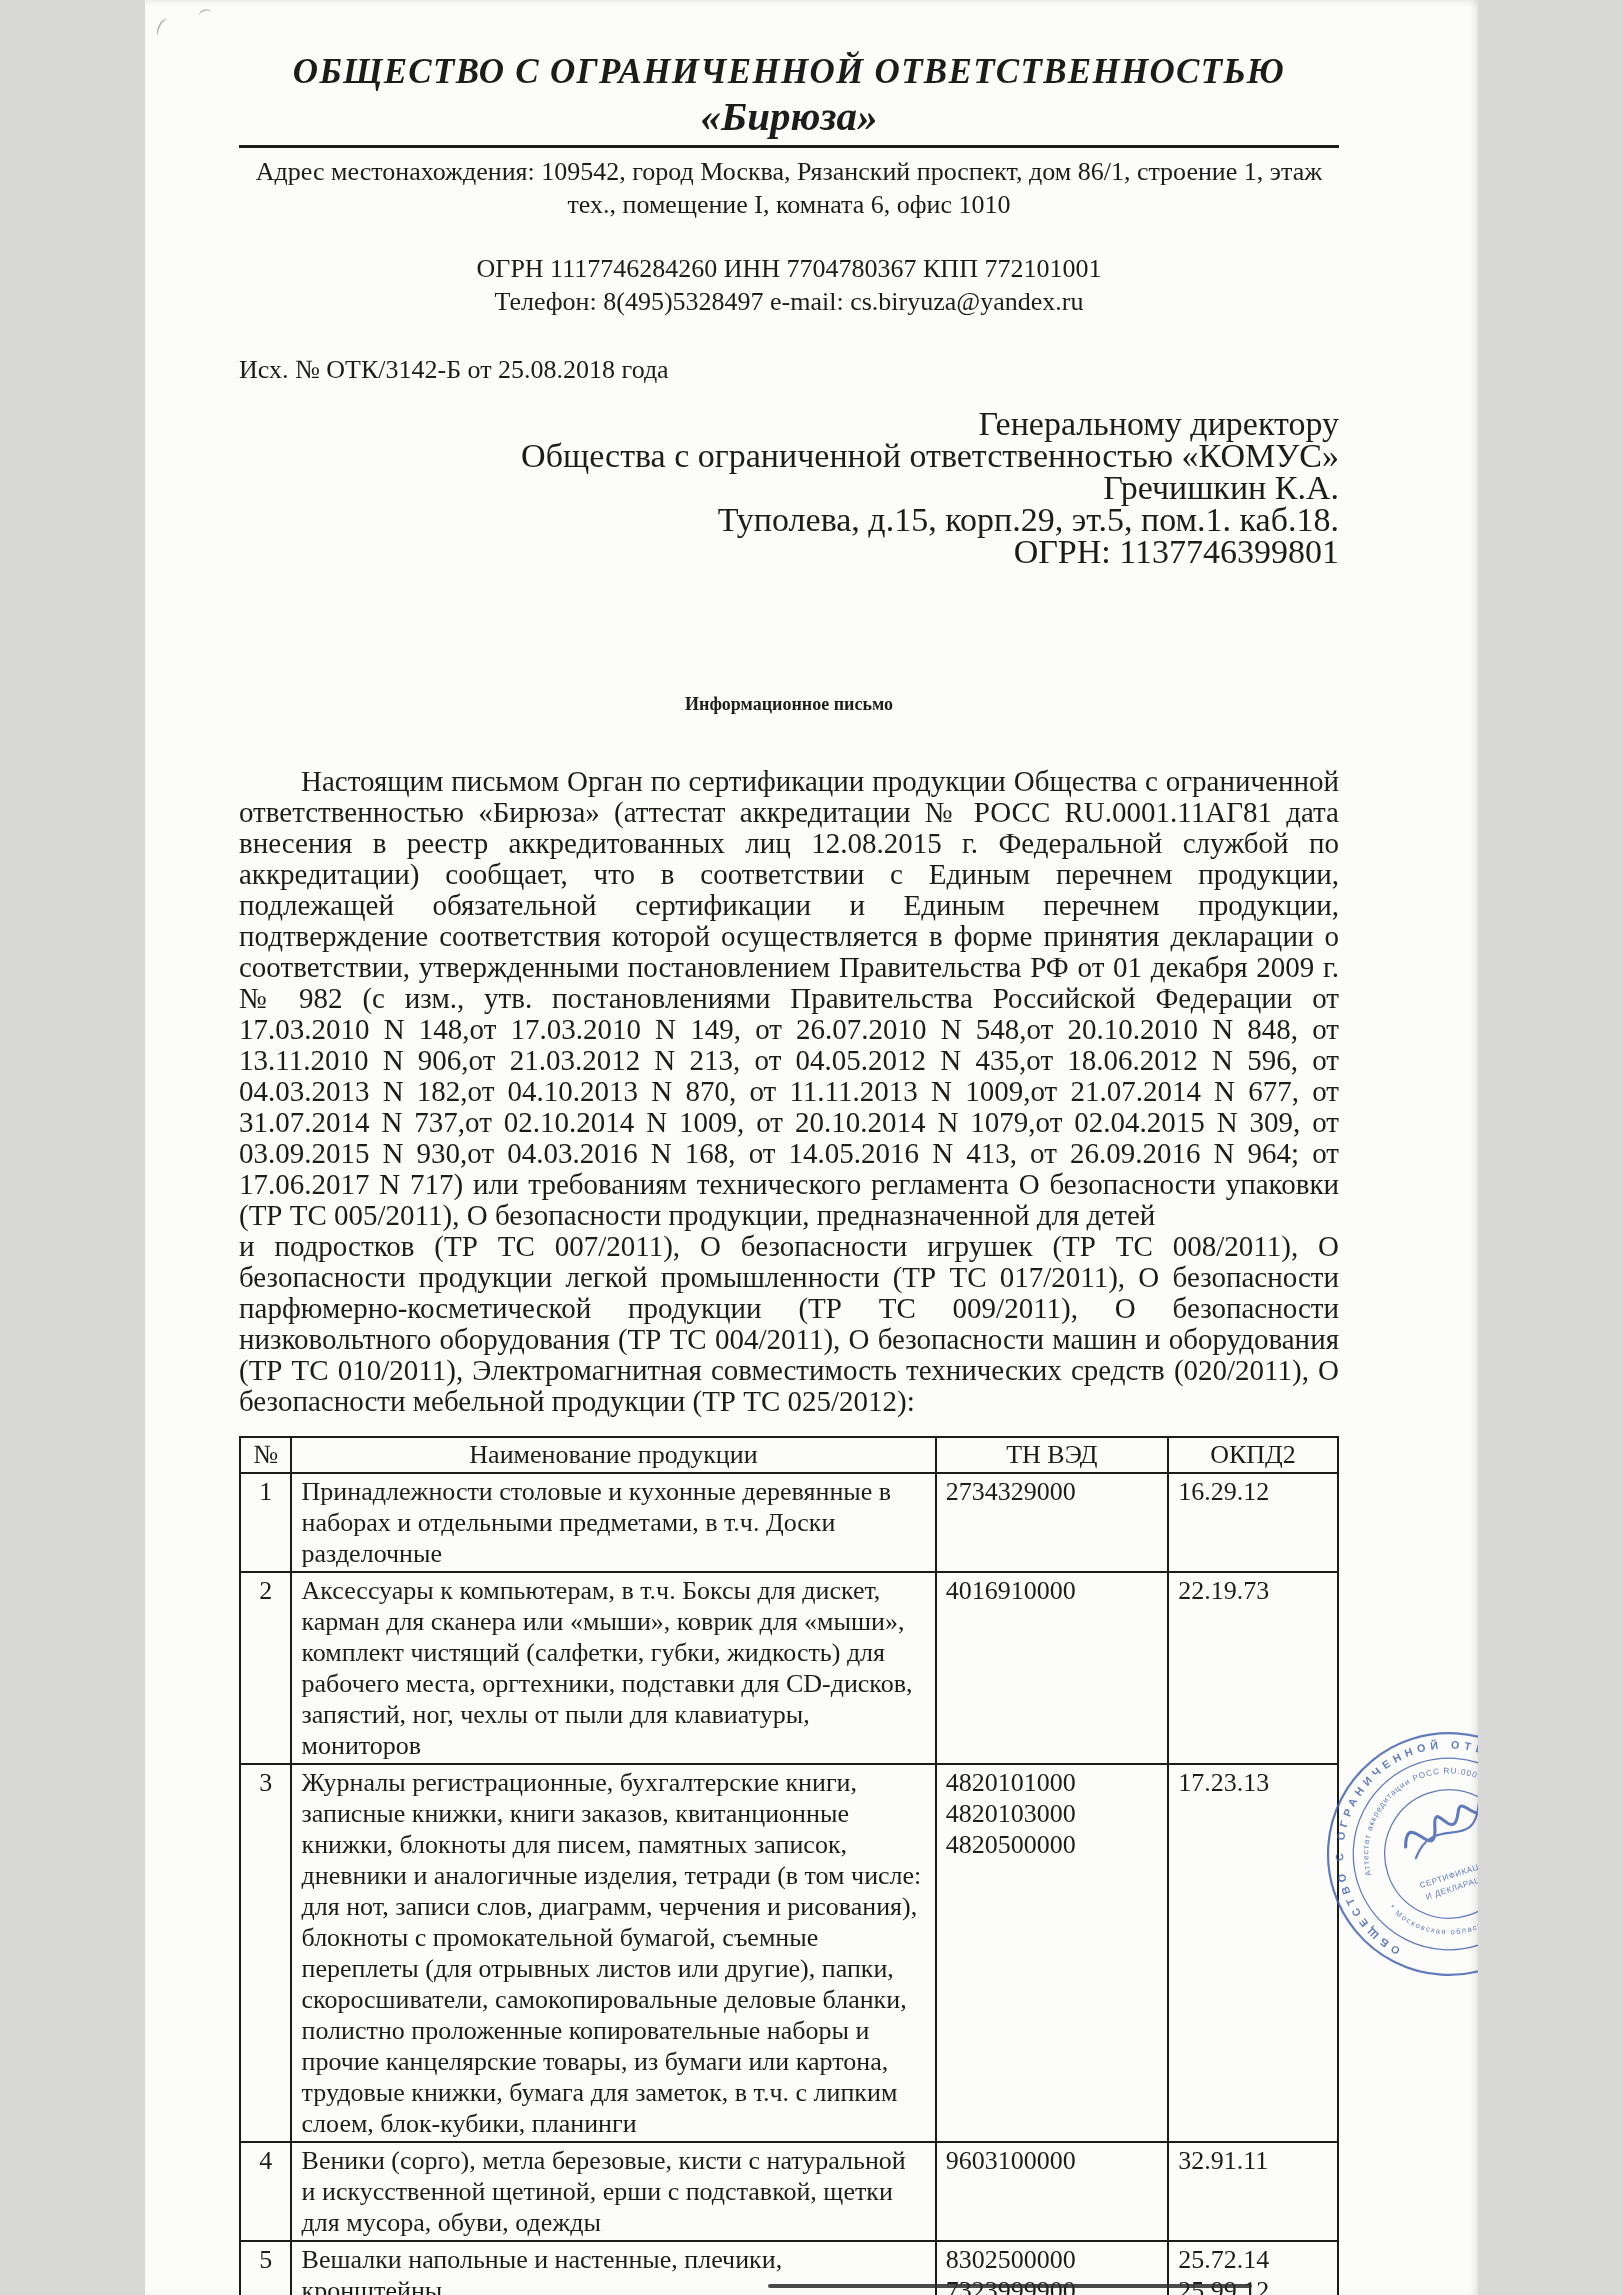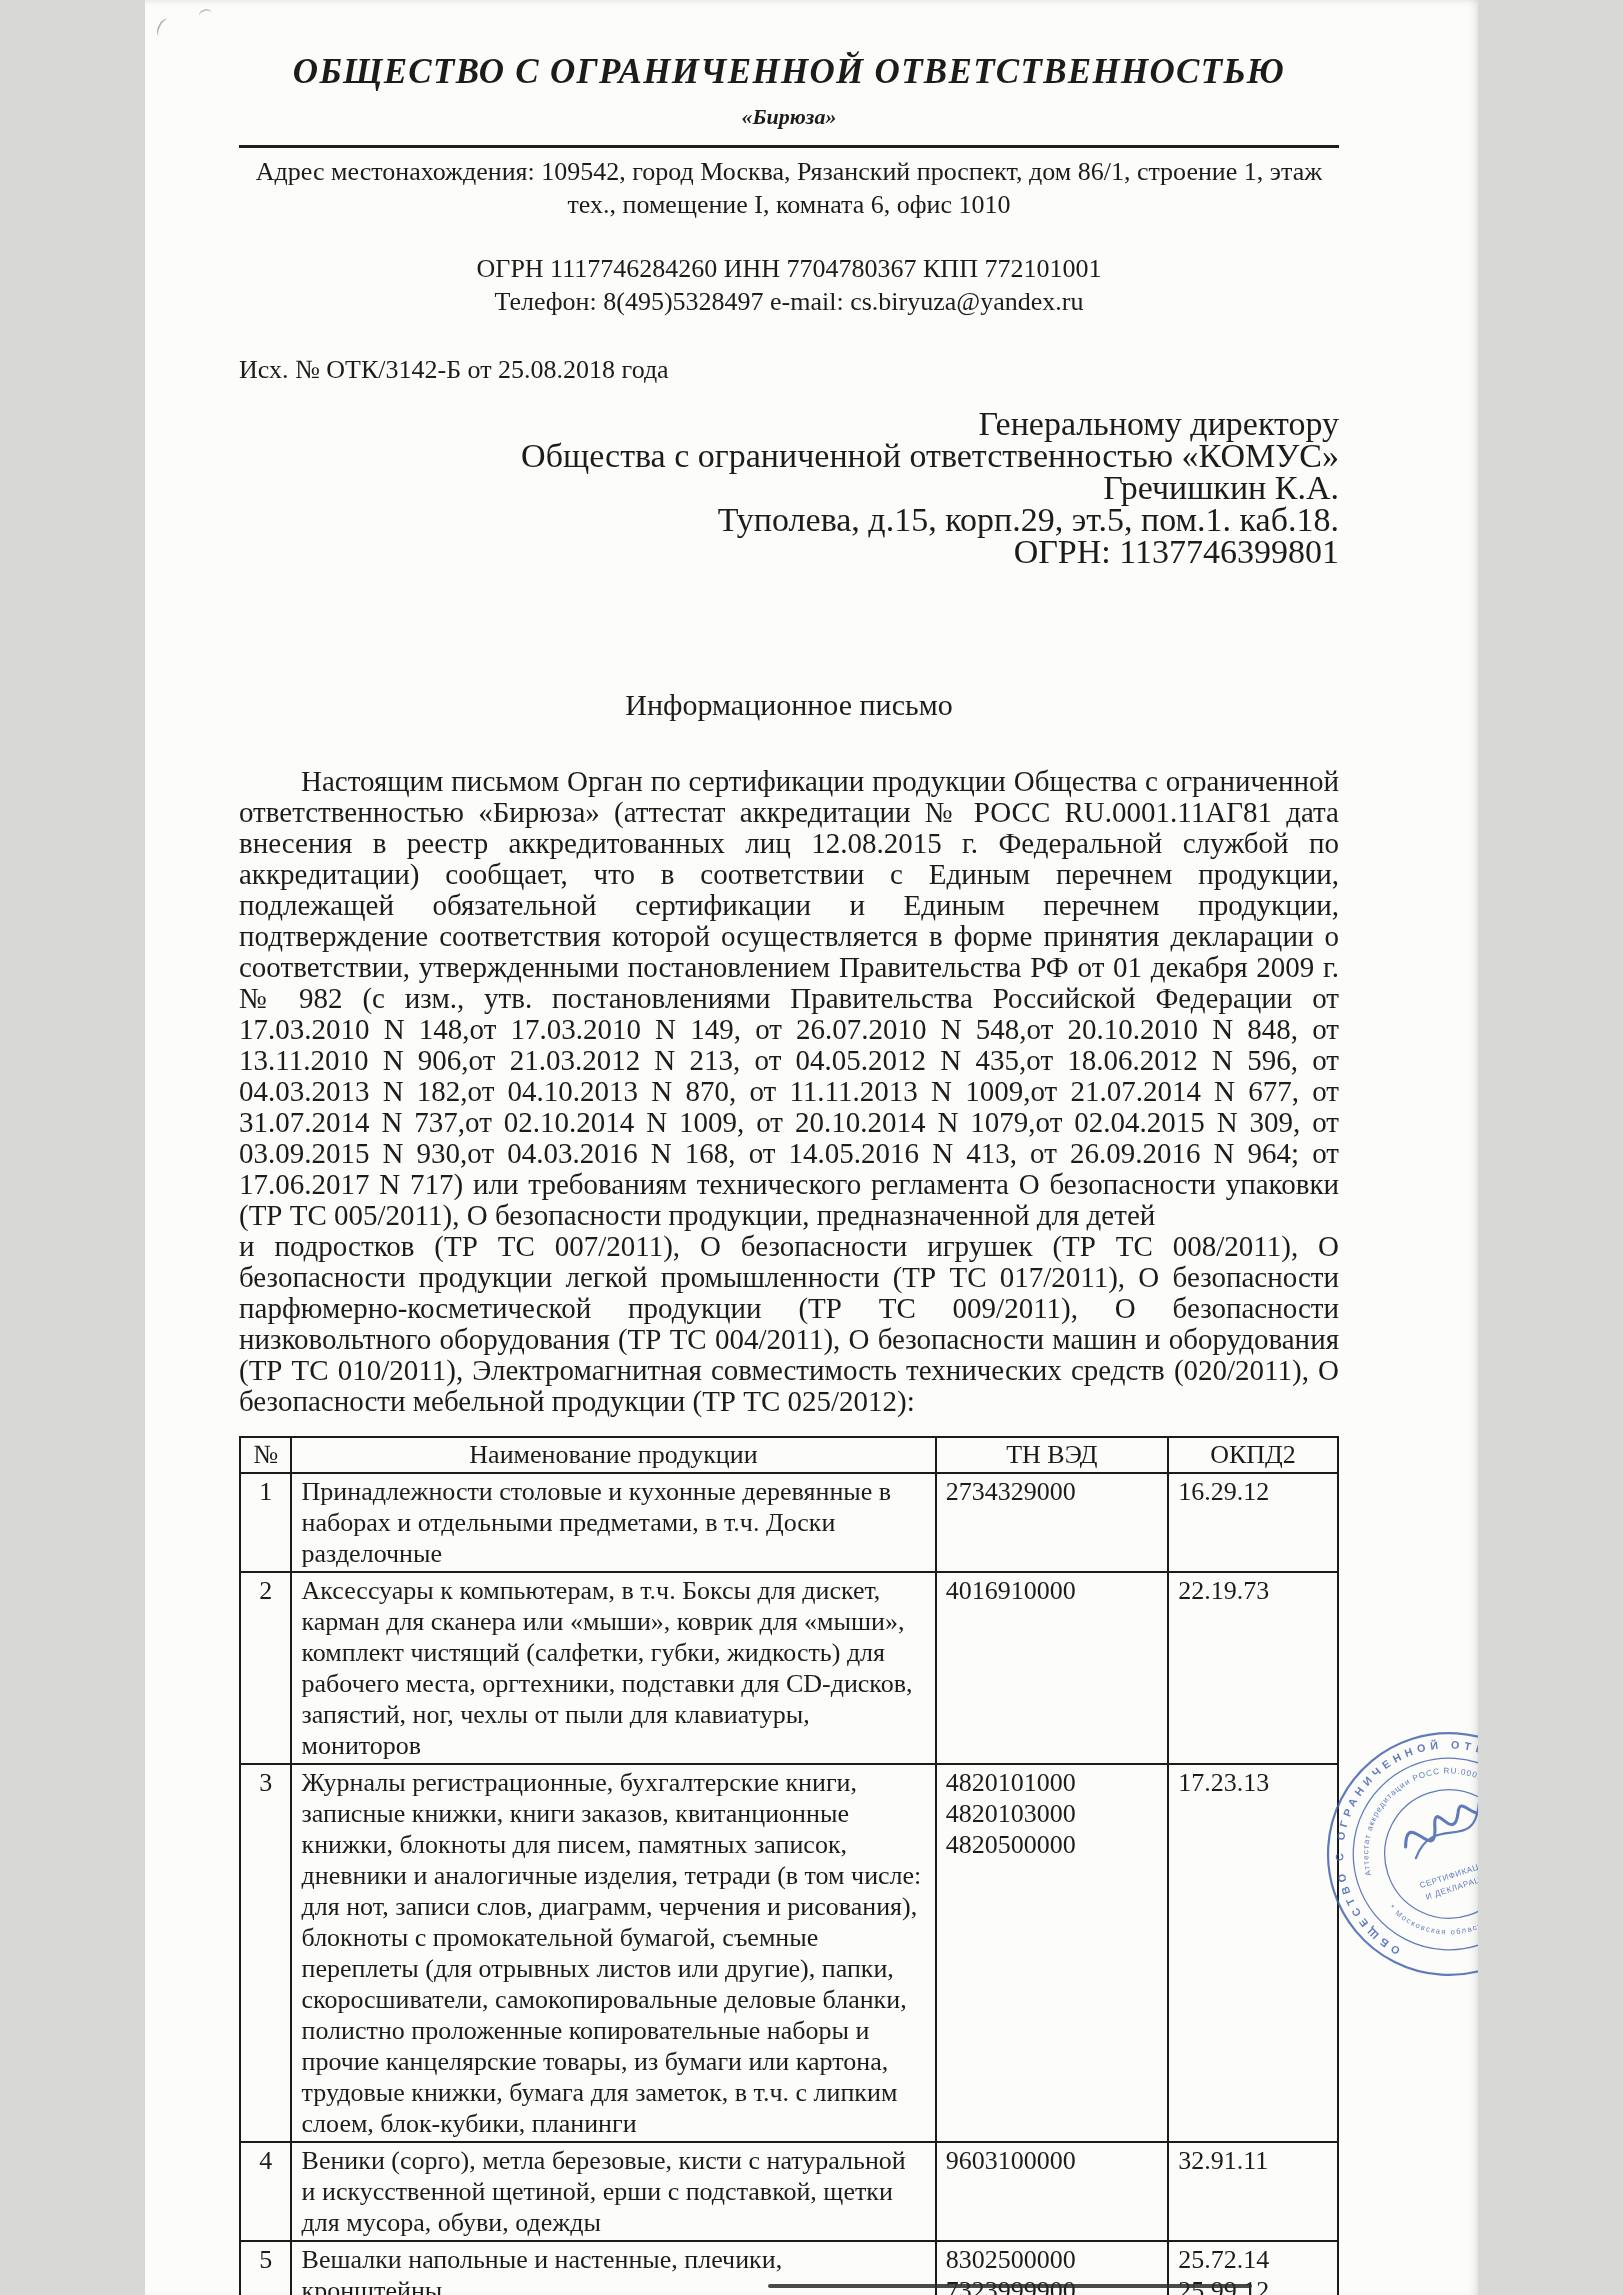--- a/index.html
+++ b/index.html
@@ -24,21 +24,21 @@
     top:0;
   }
 
   
   .letterhead{ text-align:center; padding-top:51px; }
   .org-type{
     font-size:35px; font-weight:bold; font-style:italic;
     letter-spacing:1.3px; line-height:42px;
   }
   .org-name{
-    font-size:22px; font-weight:bold; font-style:italic;
+    font-size:41px; font-weight:bold; font-style:italic;
     line-height:39px; margin-top:3.9px;
   }
   .head-rule{
     border:0; border-top:3.3px solid #1d1d1d;
     margin:9.2px 0 6.5px 0;
   }
   .addr{ font-size:26px; line-height:33px; }
   .addr-gap{ margin-top:31px; }
 
   
@@ -49,21 +49,21 @@
   .recipient{
     margin-top:23px;
     text-align:right;
     font-size:34px; line-height:32px;
   }
 
   
   .letter-title{
     margin:121px 0 0 0;
     text-align:center;
-    font-size:30px; font-weight:normal; line-height:31px;
+    font-size:18px; font-weight:bold; line-height:31px;
   }
   .body-text{ margin-top:46px; }
   .body-text p{
     margin:0; font-size:29px; line-height:31px;
     text-align:justify;
   }
   .body-text p.indent{ text-indent:62px; }
 
   
   table.products{

